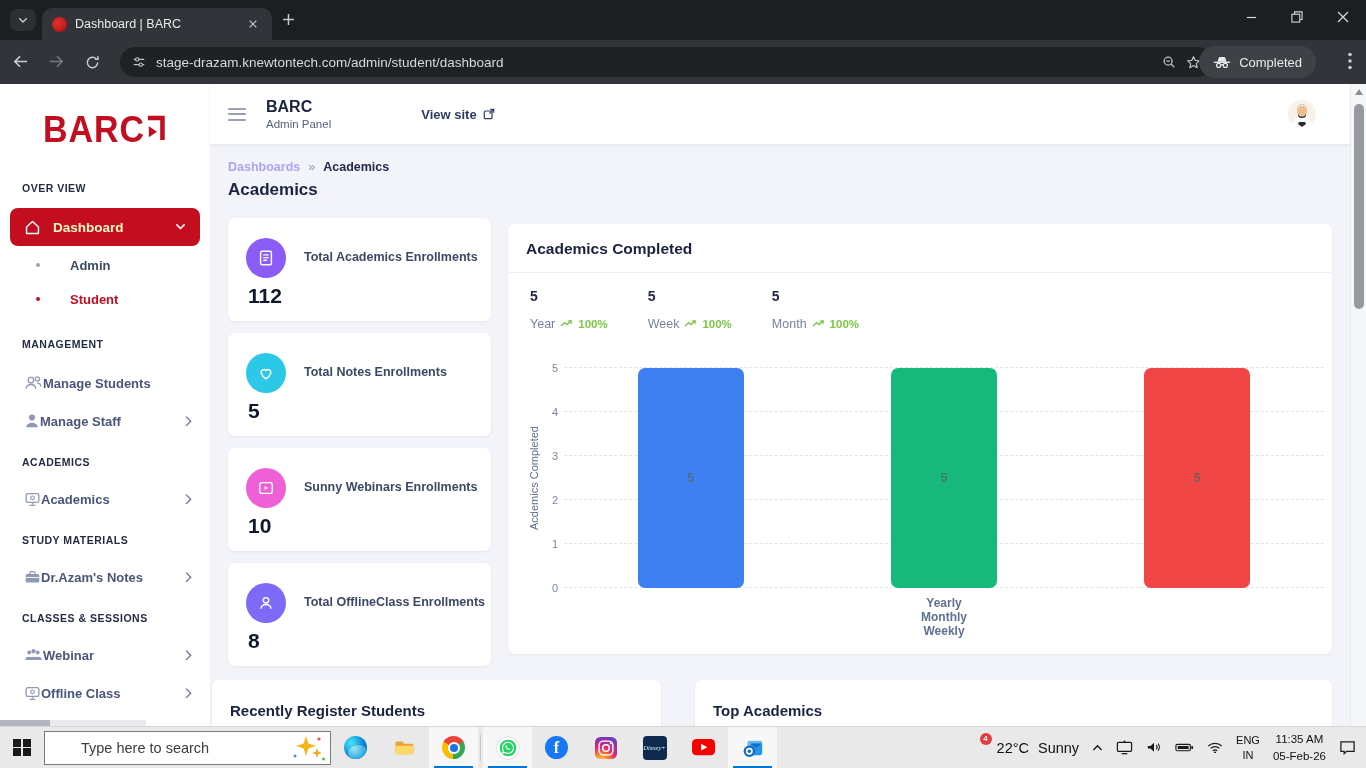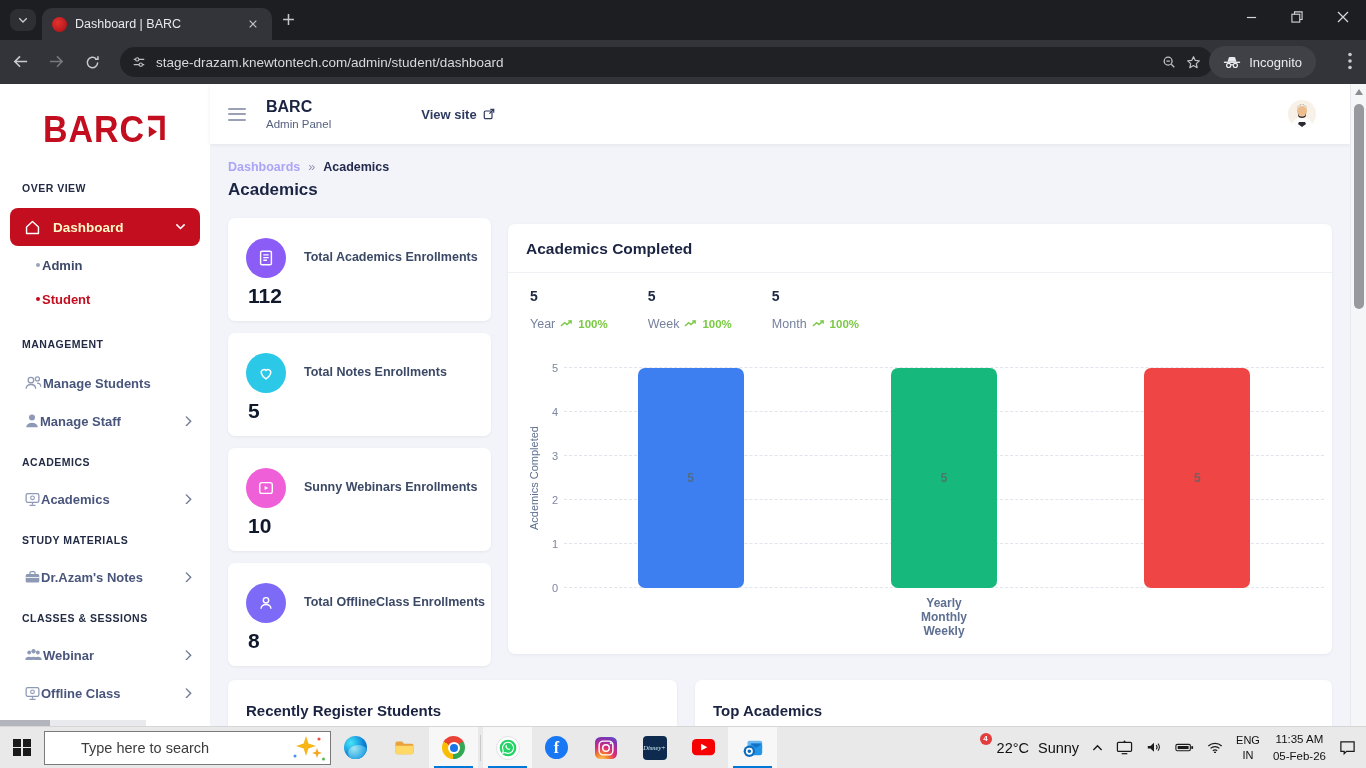--- a/index.html
+++ b/index.html
@@ -29,21 +29,21 @@
   .page { position:absolute; top:84px; left:0; width:1366px; height:642px; background:#f3f4f9; overflow:hidden; }
 
   
   .sidebar { position:absolute; left:0; top:0; width:210px; height:100%; background:#ffffff; padding-top:22px; }
   .logo { width:100%; height:46px; display:flex; align-items:center; justify-content:center; gap:2px; }
   .logo-text { font-size:34px; font-weight:800; letter-spacing:1px; color:var(--accent,#c20e1f); font-family:"Liberation Sans",sans-serif; transform:scaleY(1.08); }
   .sec-head { margin:0 0 0 22px; font-size:10.5px; font-weight:800; letter-spacing:.5px; color:#242c45; }
   .sec-head.first { margin-top:30px; }
   .nav-active { margin:14px 10px 0; height:38px; background:var(--accent,#c20e1f); border-radius:8px; display:flex; align-items:center; padding:0 14px; gap:12px; color:#fef9c3; }
   .nav-active .lbl { font-size:13.5px; font-weight:700; flex:1; }
-  .subitem { height:26px; margin-top:6px; display:flex; align-items:center; padding-left:36px; gap:2px; }
+  .subitem { height:26px; margin-top:6px; display:flex; align-items:center; padding-left:36px; gap:30px; }
   .subitem .dot { width:4px; height:4px; border-radius:50%; background:#9aa3b8; }
   .subitem .dot.red { background:var(--accent,#c20e1f); }
   .subitem .lbl { font-size:13px; font-weight:700; color:#3c4868; }
   .subitem .lbl.red { color:var(--accent,#c20e1f); }
   .subitem.second { margin-top:8px; }
   .navrow { height:30px; display:flex; align-items:center; padding:0 18px 0 24px; gap:0; color:#8e99b5; }
   .navrow .lbl { font-size:13px; font-weight:700; color:#49557b; flex:1; }
   .navrow .chev { color:#6d7894; }
   .mt18 { margin-top:18px; } .mt16 { margin-top:16px; } .mt8 { margin-top:8px; }
   .sh20 { margin-top:20px; } .sh26 { margin-top:26px; }
@@ -90,21 +90,21 @@
   .yticks span { position:absolute; right:0; transform:translateY(-50%); font-size:11px; color:#7c86a0; }
   .plot { position:absolute; left:56px; right:8px; top:144px; height:220px; display:flex; align-items:flex-end; }
   .gl { position:absolute; left:0; right:0; border-top:1px dashed #e2e4ec; }
   .slot { flex:1; height:100%; display:flex; align-items:flex-end; justify-content:center; position:relative; }
   .bar { width:106px; border-radius:7px; position:relative; }
   .bar-val { position:absolute; left:0; right:0; top:50%; transform:translateY(-50%); text-align:center; font-size:12px; font-weight:700; color:#566; opacity:.75; }
   .xlabels { position:absolute; left:56px; right:8px; top:372px; display:flex;flex-direction:column; }
   .xlabels span { flex:1; text-align:center; font-size:12px; font-weight:600; color:#5e6f91; }
 
   .bottom-card { position:absolute; top:536px; height:80px; padding:22px 18px 0; }
-  .bc-left { left:18px; width:449px; }
+  .bc-left { left:2px; width:449px; }
   .bc-right { left:485px; width:637px; }
   .bottom-title { font-size:15px; font-weight:800; color:#1b2342; }
 
   
   .vscroll { position:absolute; right:0; top:0; width:16px; height:100%; background:#f5f6f8; border-left:1px solid #e7e9ee; }
   .vs-arrow { position:absolute; top:5px; left:4px; width:0; height:0; border-left:4px solid transparent; border-right:4px solid transparent; border-bottom:6px solid #8b8d92; }
   .vs-thumb { position:absolute; top:20px; left:3px; width:10px; height:205px; border-radius:5px; background:#97999e; }
 
   
   .taskbar { position:absolute; bottom:0; left:0; width:100%; height:42px; background:#e9e9e9; border-top:1px solid #d6d6d6; display:flex; align-items:center; }
@@ -221,21 +221,21 @@
       </span>
     </div>
     <div class="incog-pill">
       <svg viewBox="0 0 20 14" width="18">
           <path d="M1 7h18" stroke="currentColor" stroke-width="1.5"></path>
           <path d="M5 6.5 L6.3 2.2 A1.4 1.4 0 0 1 7.6 1.2 h4.8 a1.4 1.4 0 0 1 1.3 1 L15 6.5 Z" fill="currentColor"></path>
           <circle cx="6.3" cy="10.6" r="2.3" fill="none" stroke="currentColor" stroke-width="1.4"></circle>
           <circle cx="13.7" cy="10.6" r="2.3" fill="none" stroke="currentColor" stroke-width="1.4"></circle>
           <path d="M8.7 10.2c.8-.7 1.8-.7 2.6 0" fill="none" stroke="currentColor" stroke-width="1.2"></path>
         </svg>
-      <span>Incognito</span>
+      <span>Completed</span>
     </div>
     <span class="menu-dots">
       <svg viewBox="0 0 4 18" width="4">
           <circle cx="2" cy="2.5" r="1.8" fill="currentColor"></circle>
           <circle cx="2" cy="9" r="1.8" fill="currentColor"></circle>
           <circle cx="2" cy="15.5" r="1.8" fill="currentColor"></circle>
         </svg>
     </span>
   </div>
 

